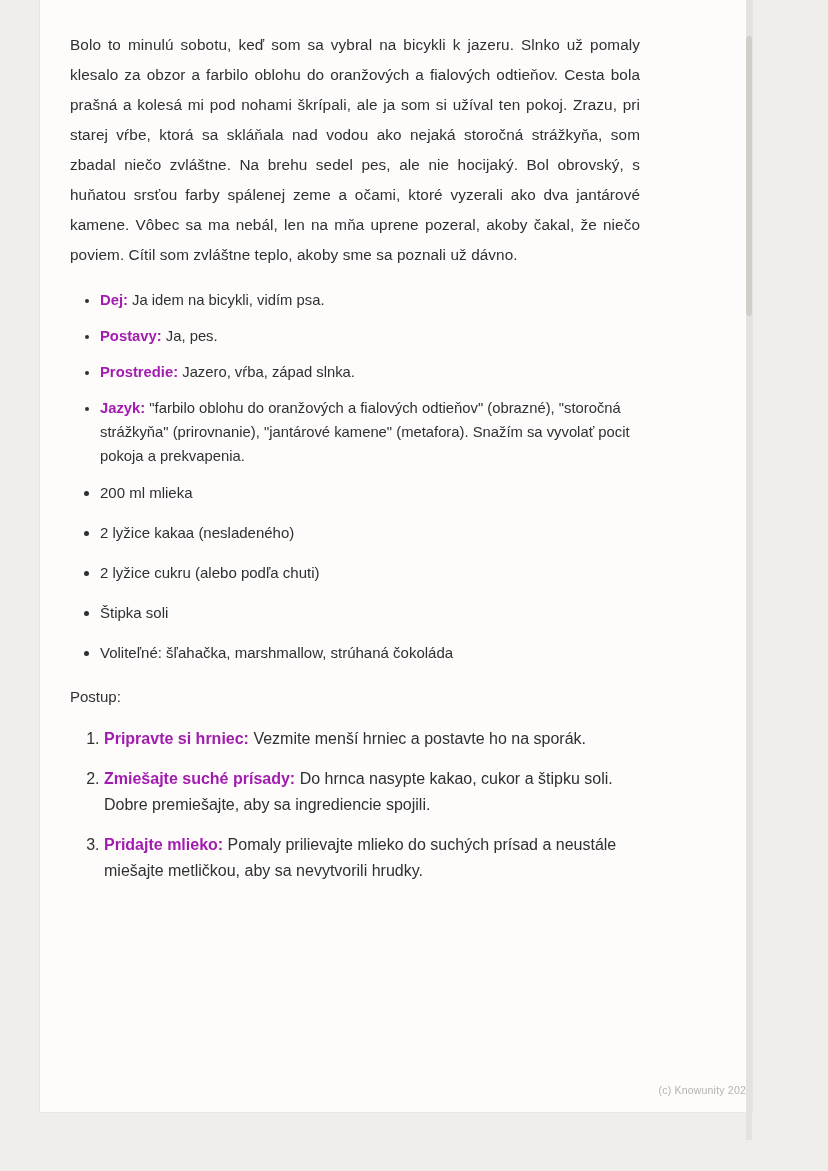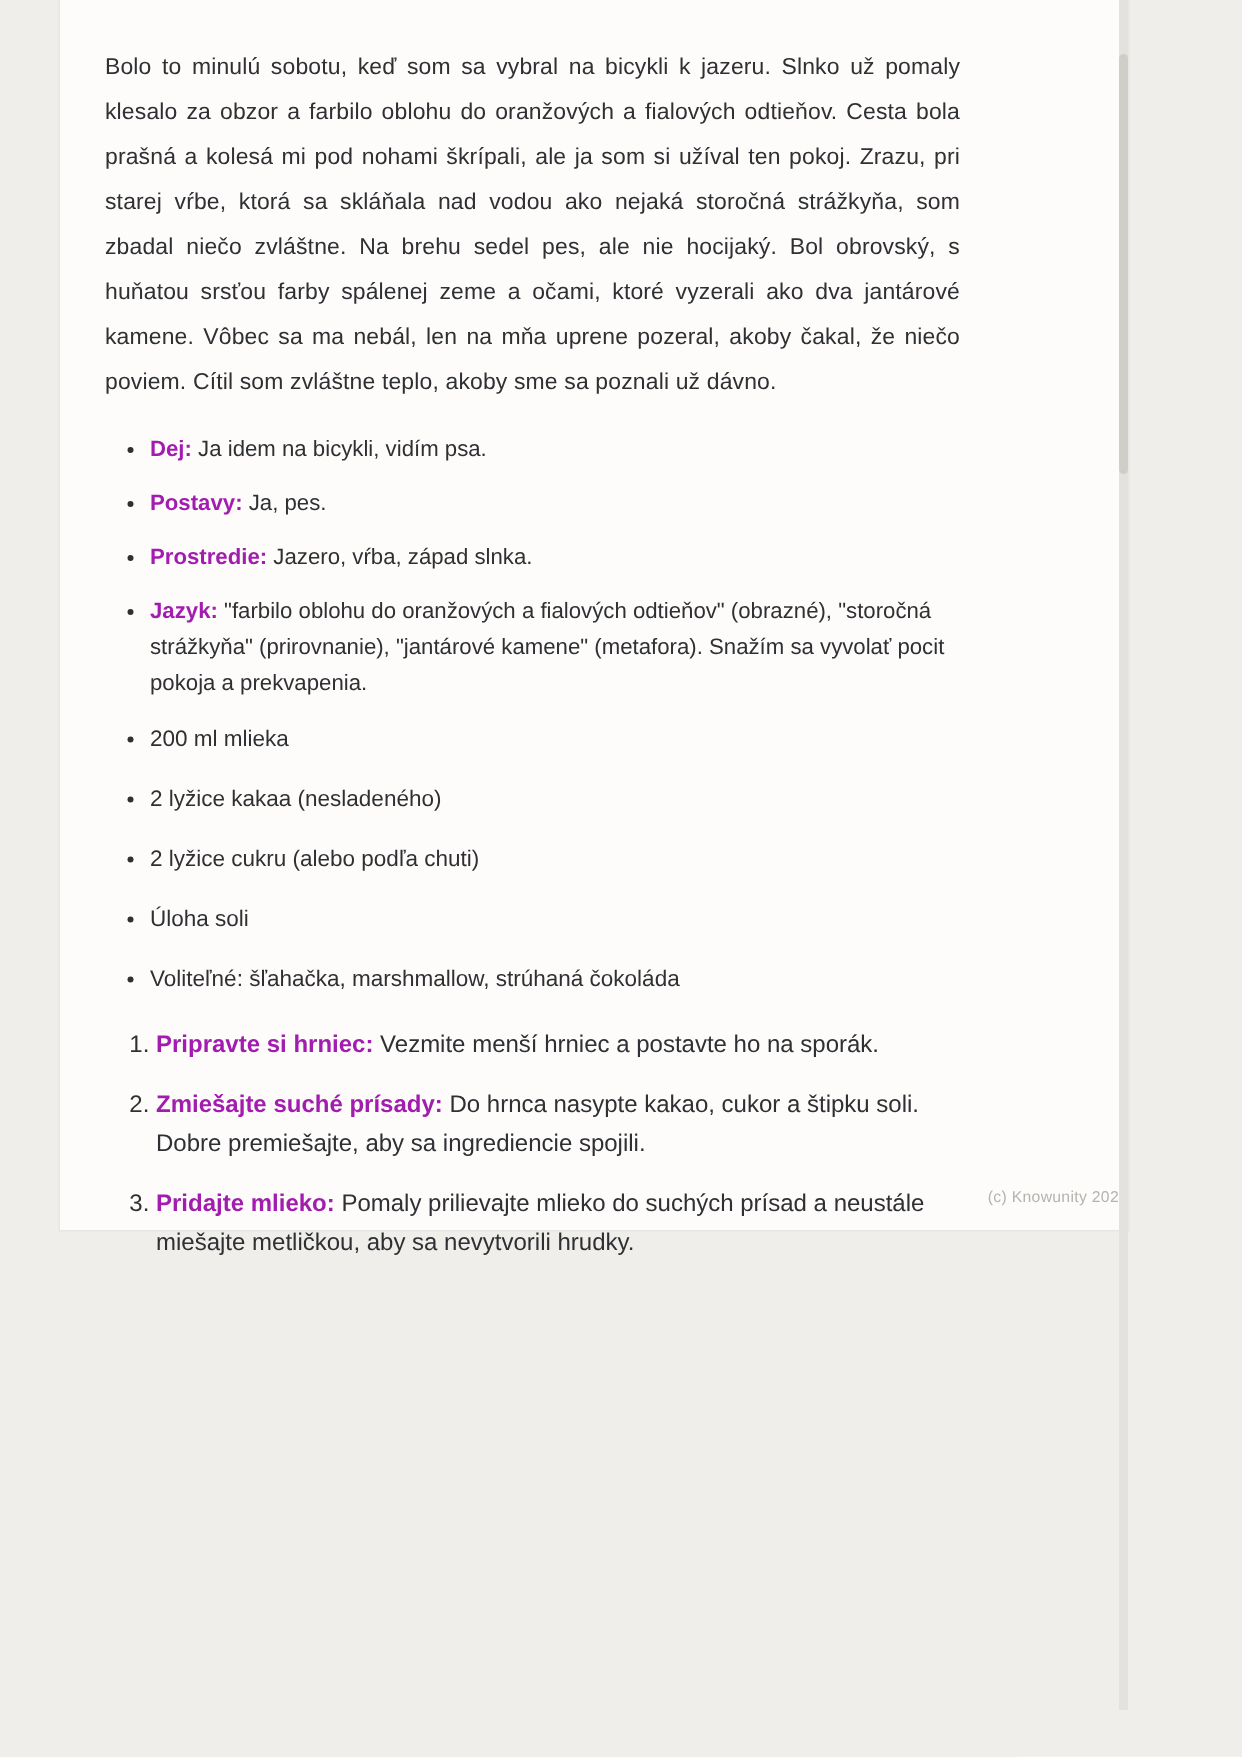--- a/index.html
+++ b/index.html
@@ -13,21 +13,21 @@
     width: 828px;
     height: 1171px;
     background: #efeeea;
     overflow: hidden;
   }
   .sheet {
     position: absolute;
     left: 40px;
     top: 0px;
     width: 712px;
-    height: 820px;
+    height: 1112px;
     background: #fdfcfa;
     box-shadow: 0 0 0 1px rgba(0,0,0,0.03);
   }
   .scroll-track {
     position: absolute;
     right: 0px;
     top: 0px;
     width: 6px;
     height: 1140px;
     background: #e3e2de;
@@ -142,24 +142,25 @@
       </ul>
 
 
 
 
 
       <ul class="ingredients">
         <li>200 ml mlieka</li>
         <li>2 lyžice kakaa (nesladeného)</li>
         <li>2 lyžice cukru (alebo podľa chuti)</li>
-        <li>Úloha soli</li>
+        <li>Štipka soli</li>
         <li>Voliteľné: šľahačka, marshmallow, strúhaná čokoláda</li>
       </ul>
 
+      <p class="plain">Postup:</p>
 
       <ol class="steps">
         <li><b class="lead">Pripravte si hrniec:</b><span> Vezmite menší hrniec a postavte ho na sporák.</span></li>
         <li><b class="lead">Zmiešajte suché prísady:</b><span> Do hrnca nasypte kakao, cukor a štipku soli. Dobre premiešajte, aby sa ingrediencie spojili.</span></li>
         <li><b class="lead">Pridajte mlieko:</b><span> Pomaly prilievajte mlieko do suchých prísad a neustále miešajte metličkou, aby sa nevytvorili hrudky.</span></li>
       </ol>
 
     </div>
 
     <div class="footer">(c) Knowunity 2025</div>

